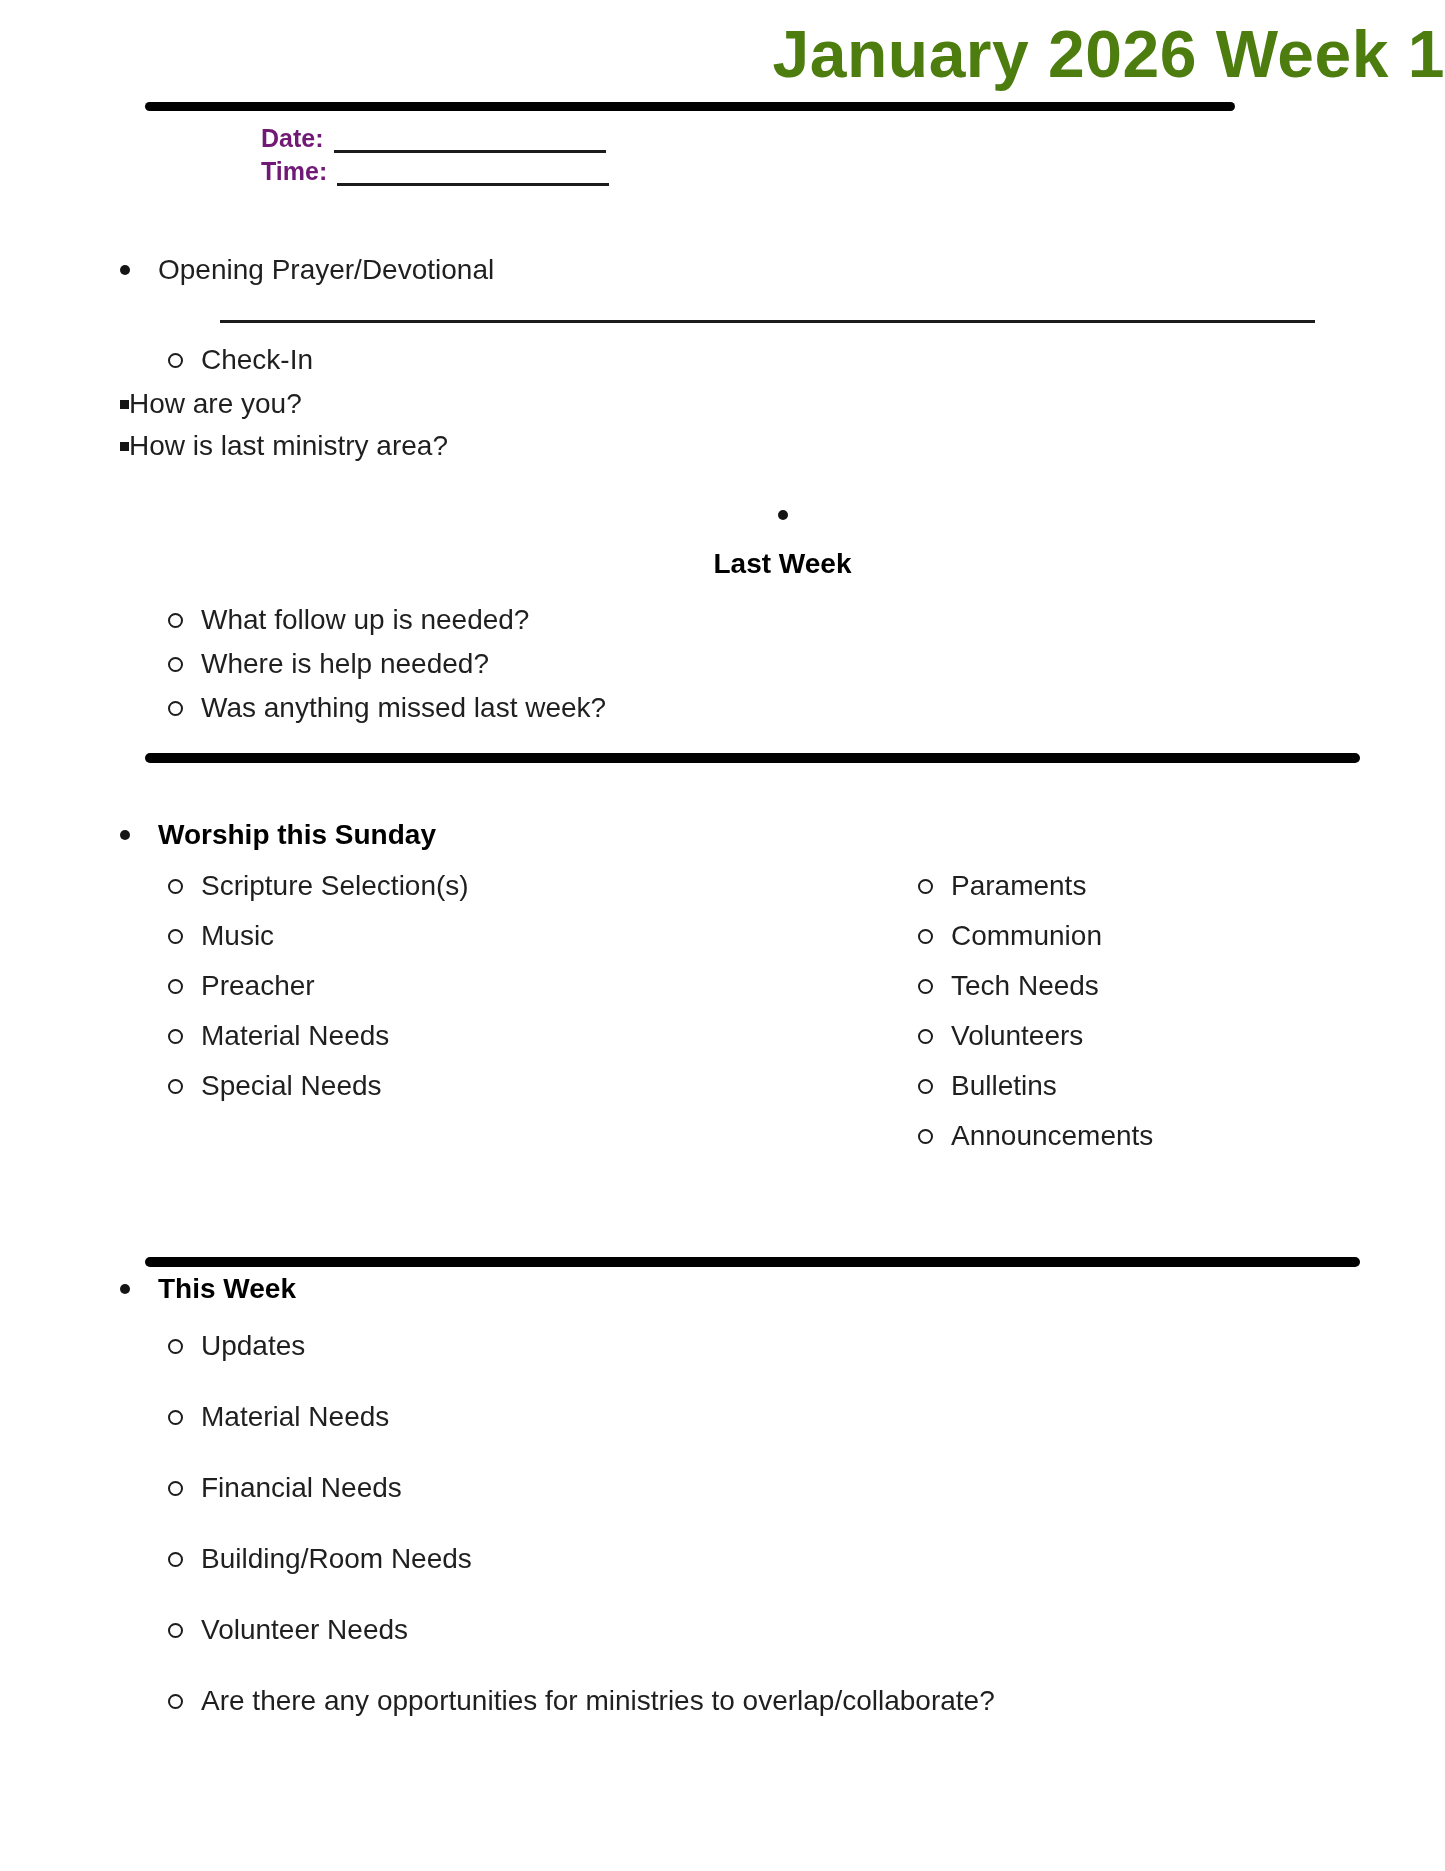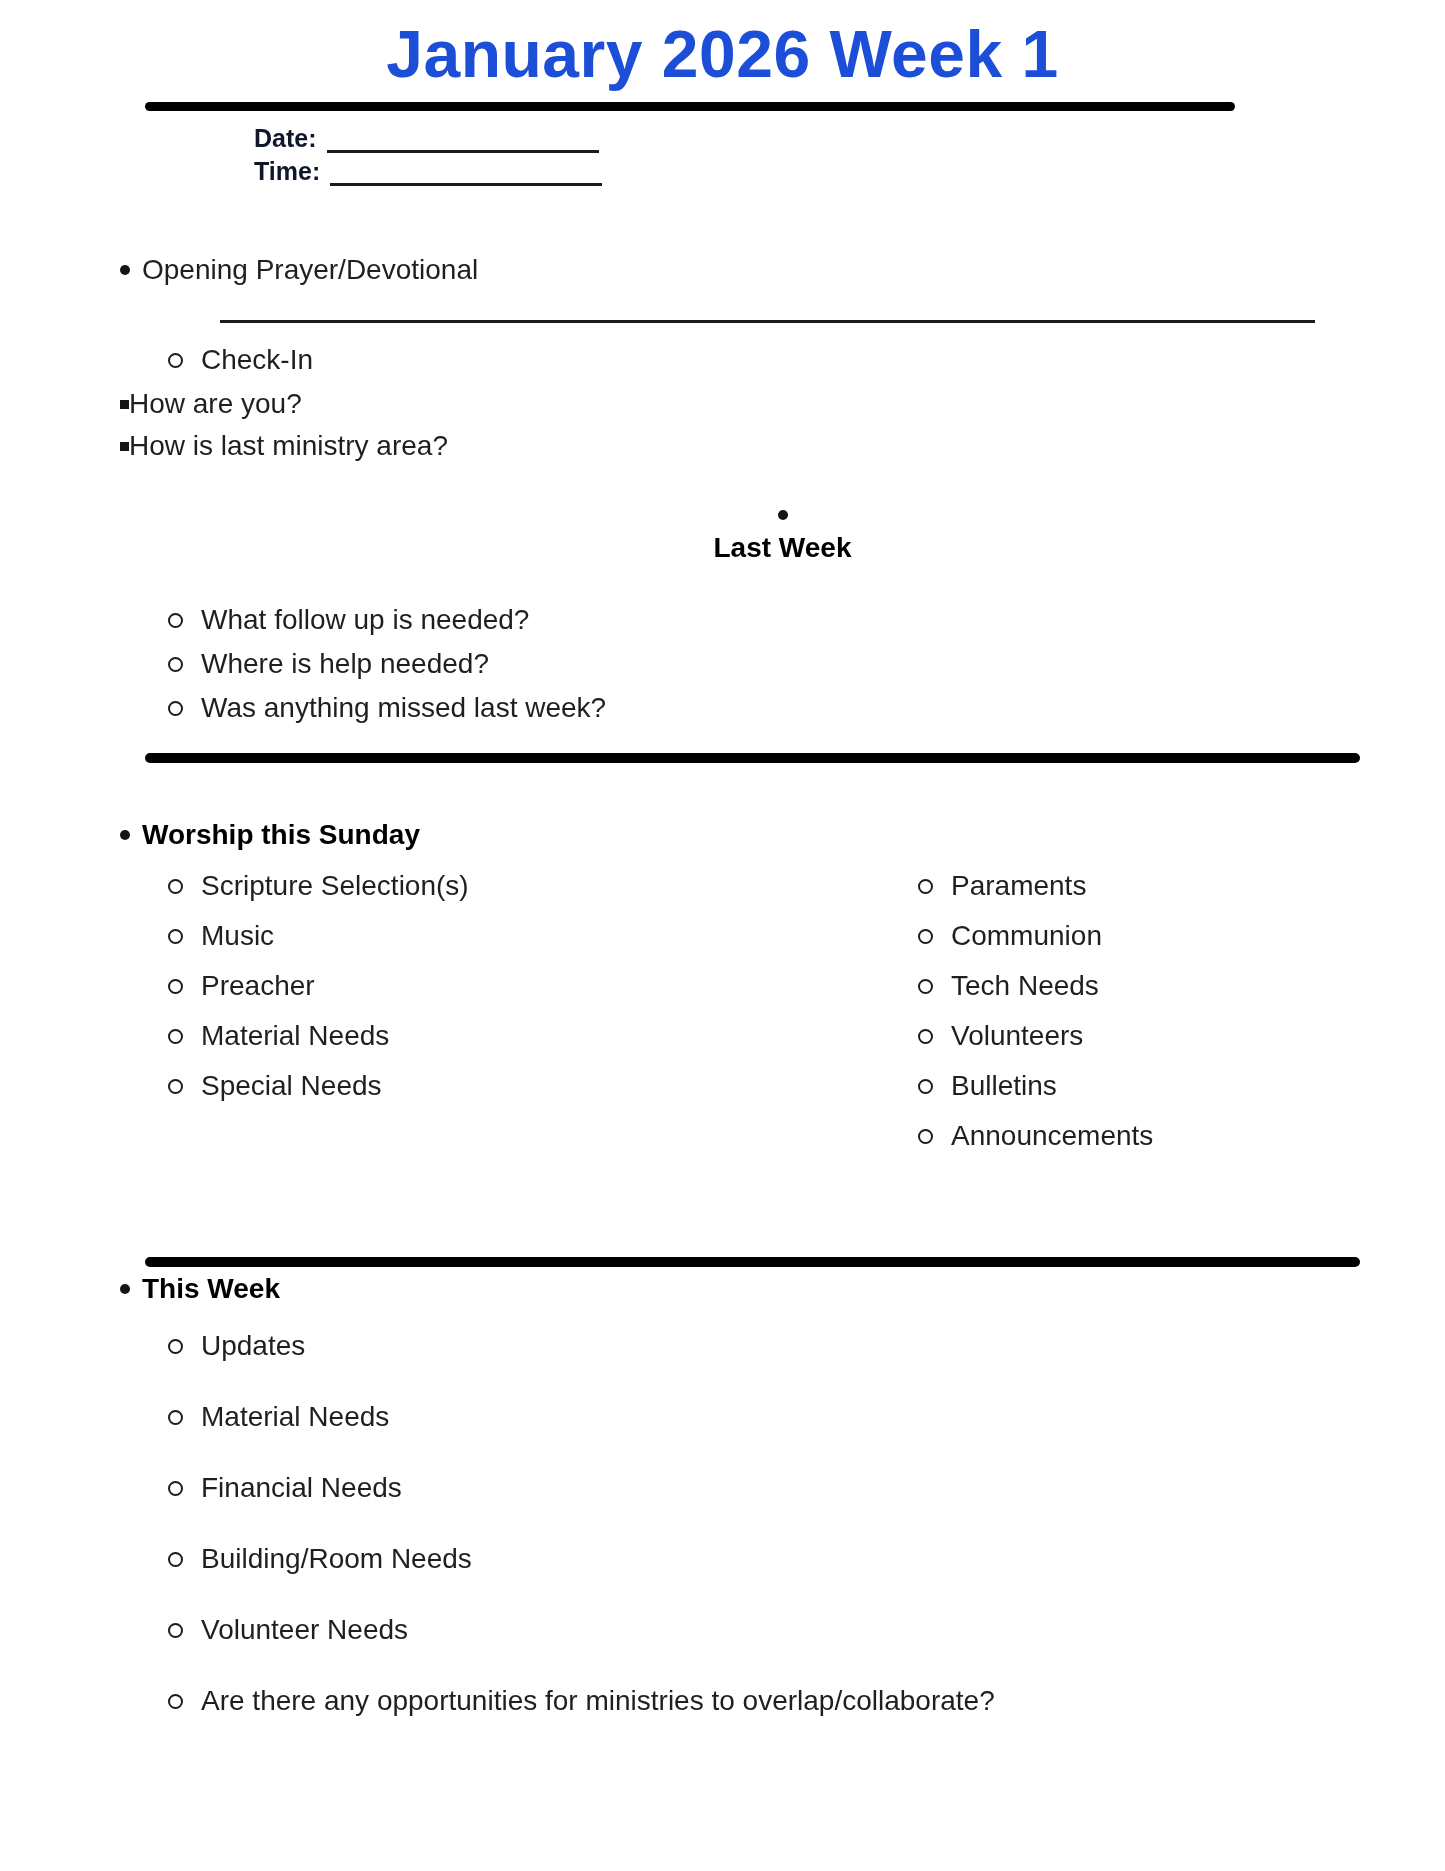--- a/index.html
+++ b/index.html
@@ -7,52 +7,53 @@
     position: relative;
     width: 1445px;
     height: 1871px;
     background: #ffffff;
     color: #1f1f1f;
     font-family: "Liberation Sans", "DejaVu Sans", sans-serif;
     overflow: hidden;
   }
   .title {
     margin-top: 14px;
-    text-align: center;
+    text-align: right;
     font-size: 66px;
     line-height: 80px;
     font-weight: 700;
     letter-spacing: 0.5px;
-    color: #1d4ed8;
+    color: #4d7c0f;
   }
   .title-rule {
     margin: 8px 0 0 145px;
     width: 1090px;
     height: 9px;
     background: #000;
     border-radius: 5px;
   }
   .meta { margin: 10px 0 0 254px; }
   .meta-row {
     display: flex;
     align-items: flex-end;
     height: 32px;
     font-size: 25px;
     font-weight: 700;
-    color: #0f172a;
+    color: #701a75;
+    margin-left: 7px;
   }
   .meta-row.time { height: 33px; }
   .meta-fill {
     width: 272px;
     margin-left: 10px;
     height: 26px;
     border-bottom: 3px solid #1c1c1c;
   }
   .row { display: flex; align-items: center; font-size: 28px; }
-  .l1 { padding-left: 120px; gap: 12px; height: 44px; }
+  .l1 { padding-left: 120px; gap: 28px; height: 44px; }
   .l2 { padding-left: 168px; gap: 18px; height: 44px; }
   .l3 { padding-left: 120px; height: 42px; }
   .bold { font-weight: 700; color: #000; }
   .disc { width: 10px; height: 10px; border-radius: 50%; background: #151515; flex: none; }
   .ring { width: 11px; height: 11px; border-radius: 50%; border: 2.5px solid #1c1c1c; background: transparent; flex: none; }
   .sq { width: 9px; height: 9px; background: #151515; flex: none; }
   .prayer-row { height: 46px; margin-top: 2px; }
   .fill-rest {
     flex: 1;
     margin-right: 127px;

